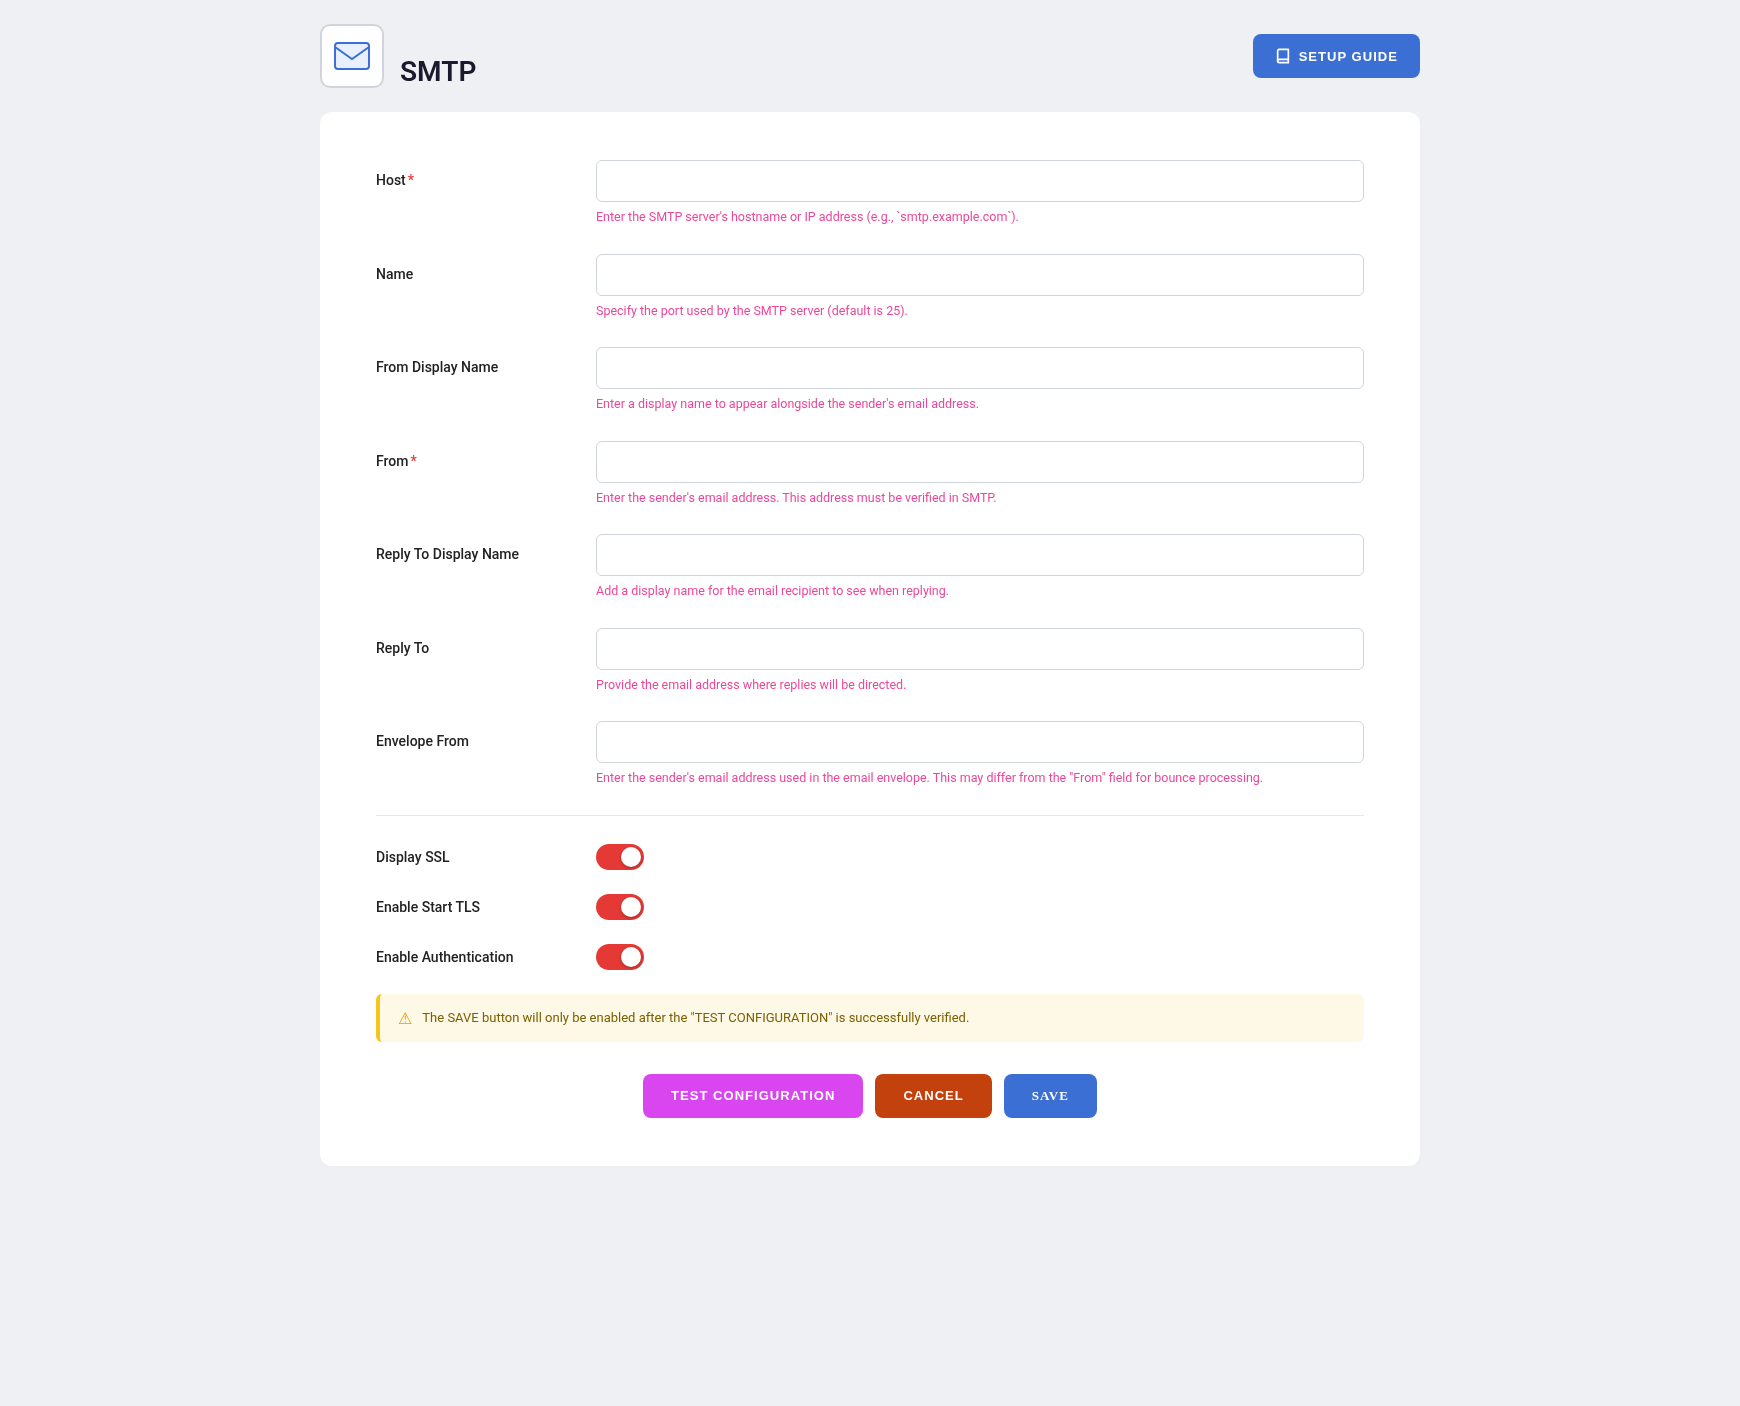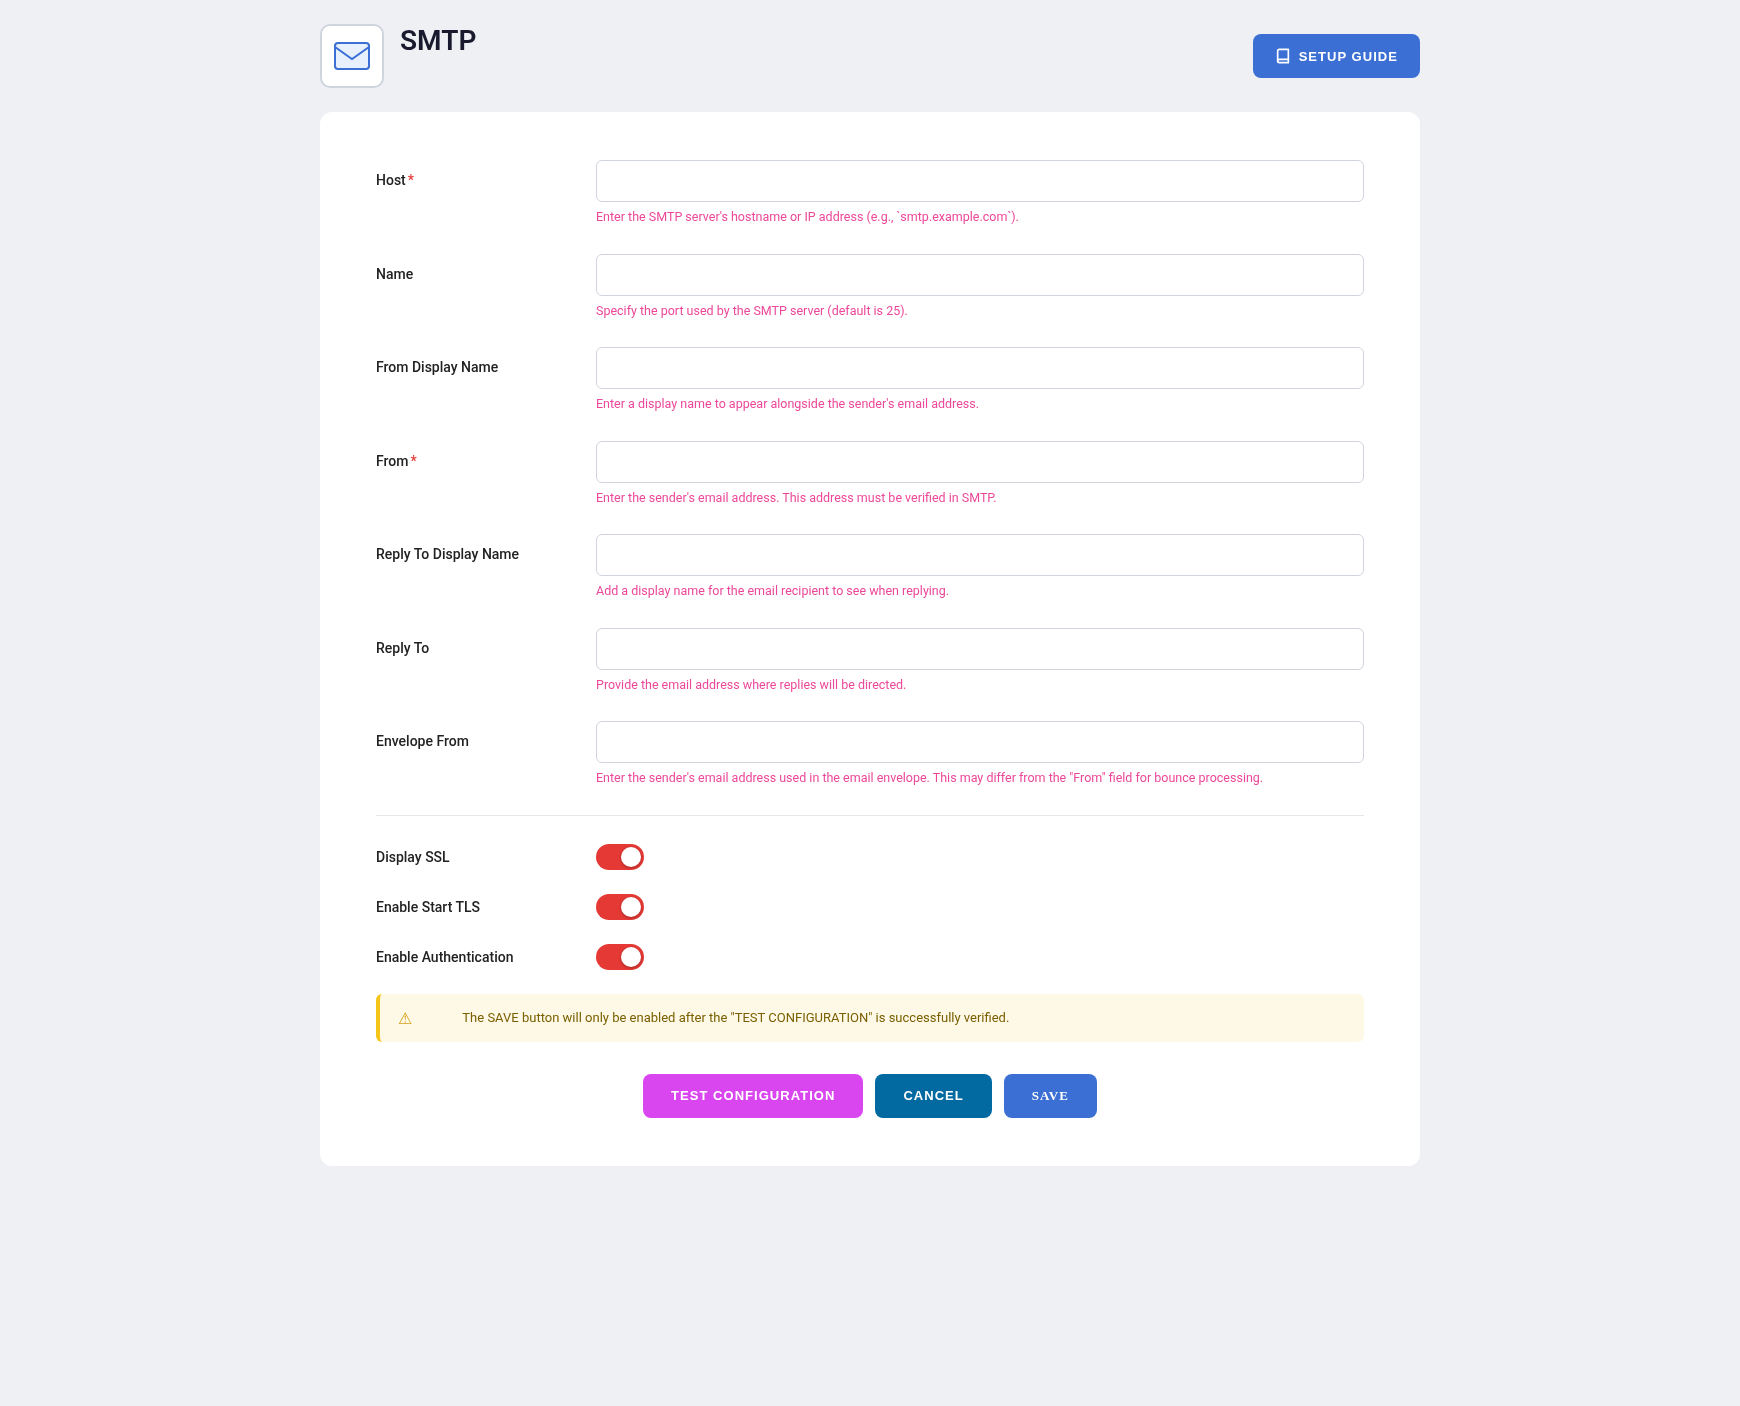--- a/index.html
+++ b/index.html
@@ -19,21 +19,21 @@
     
     .header {
       display: flex;
       align-items: center;
       justify-content: space-between;
       margin-bottom: 24px;
     }
 
     .header-left {
       display: flex;
-      align-items: flex-start;
+      align-items: flex-end;
       gap: 16px;
     }
 
     .logo-box {
       width: 64px;
       height: 64px;
       border: 2px solid #d0d5dd;
       border-radius: 10px;
       background: #fff;
       display: flex;
@@ -191,21 +191,20 @@
     .warning-icon {
       color: #d4a017;
       font-size: 16px;
       margin-top: 1px;
     }
 
     .warning-text {
       font-size: 13px;
       color: #7a6000;
       line-height: 1.5;
-      margin-left: 40px;
     }
 
     
     .action-bar {
       display: flex;
       justify-content: center;
       gap: 12px;
       margin-top: 8px;
     }
 
@@ -216,21 +215,21 @@
       border-radius: 8px;
       padding: 14px 28px;
       font-size: 13px;
       font-weight: 700;
       letter-spacing: 0.08em;
       cursor: pointer;
       text-transform: uppercase;
     }
 
     .btn-cancel {
-      background: #0369a1;
+      background: #c2410c;
       color: #fff;
       border: none;
       border-radius: 8px;
       padding: 14px 28px;
       font-size: 13px;
       font-weight: 700;
       letter-spacing: 0.08em;
       cursor: pointer;
       text-transform: uppercase;
     }

